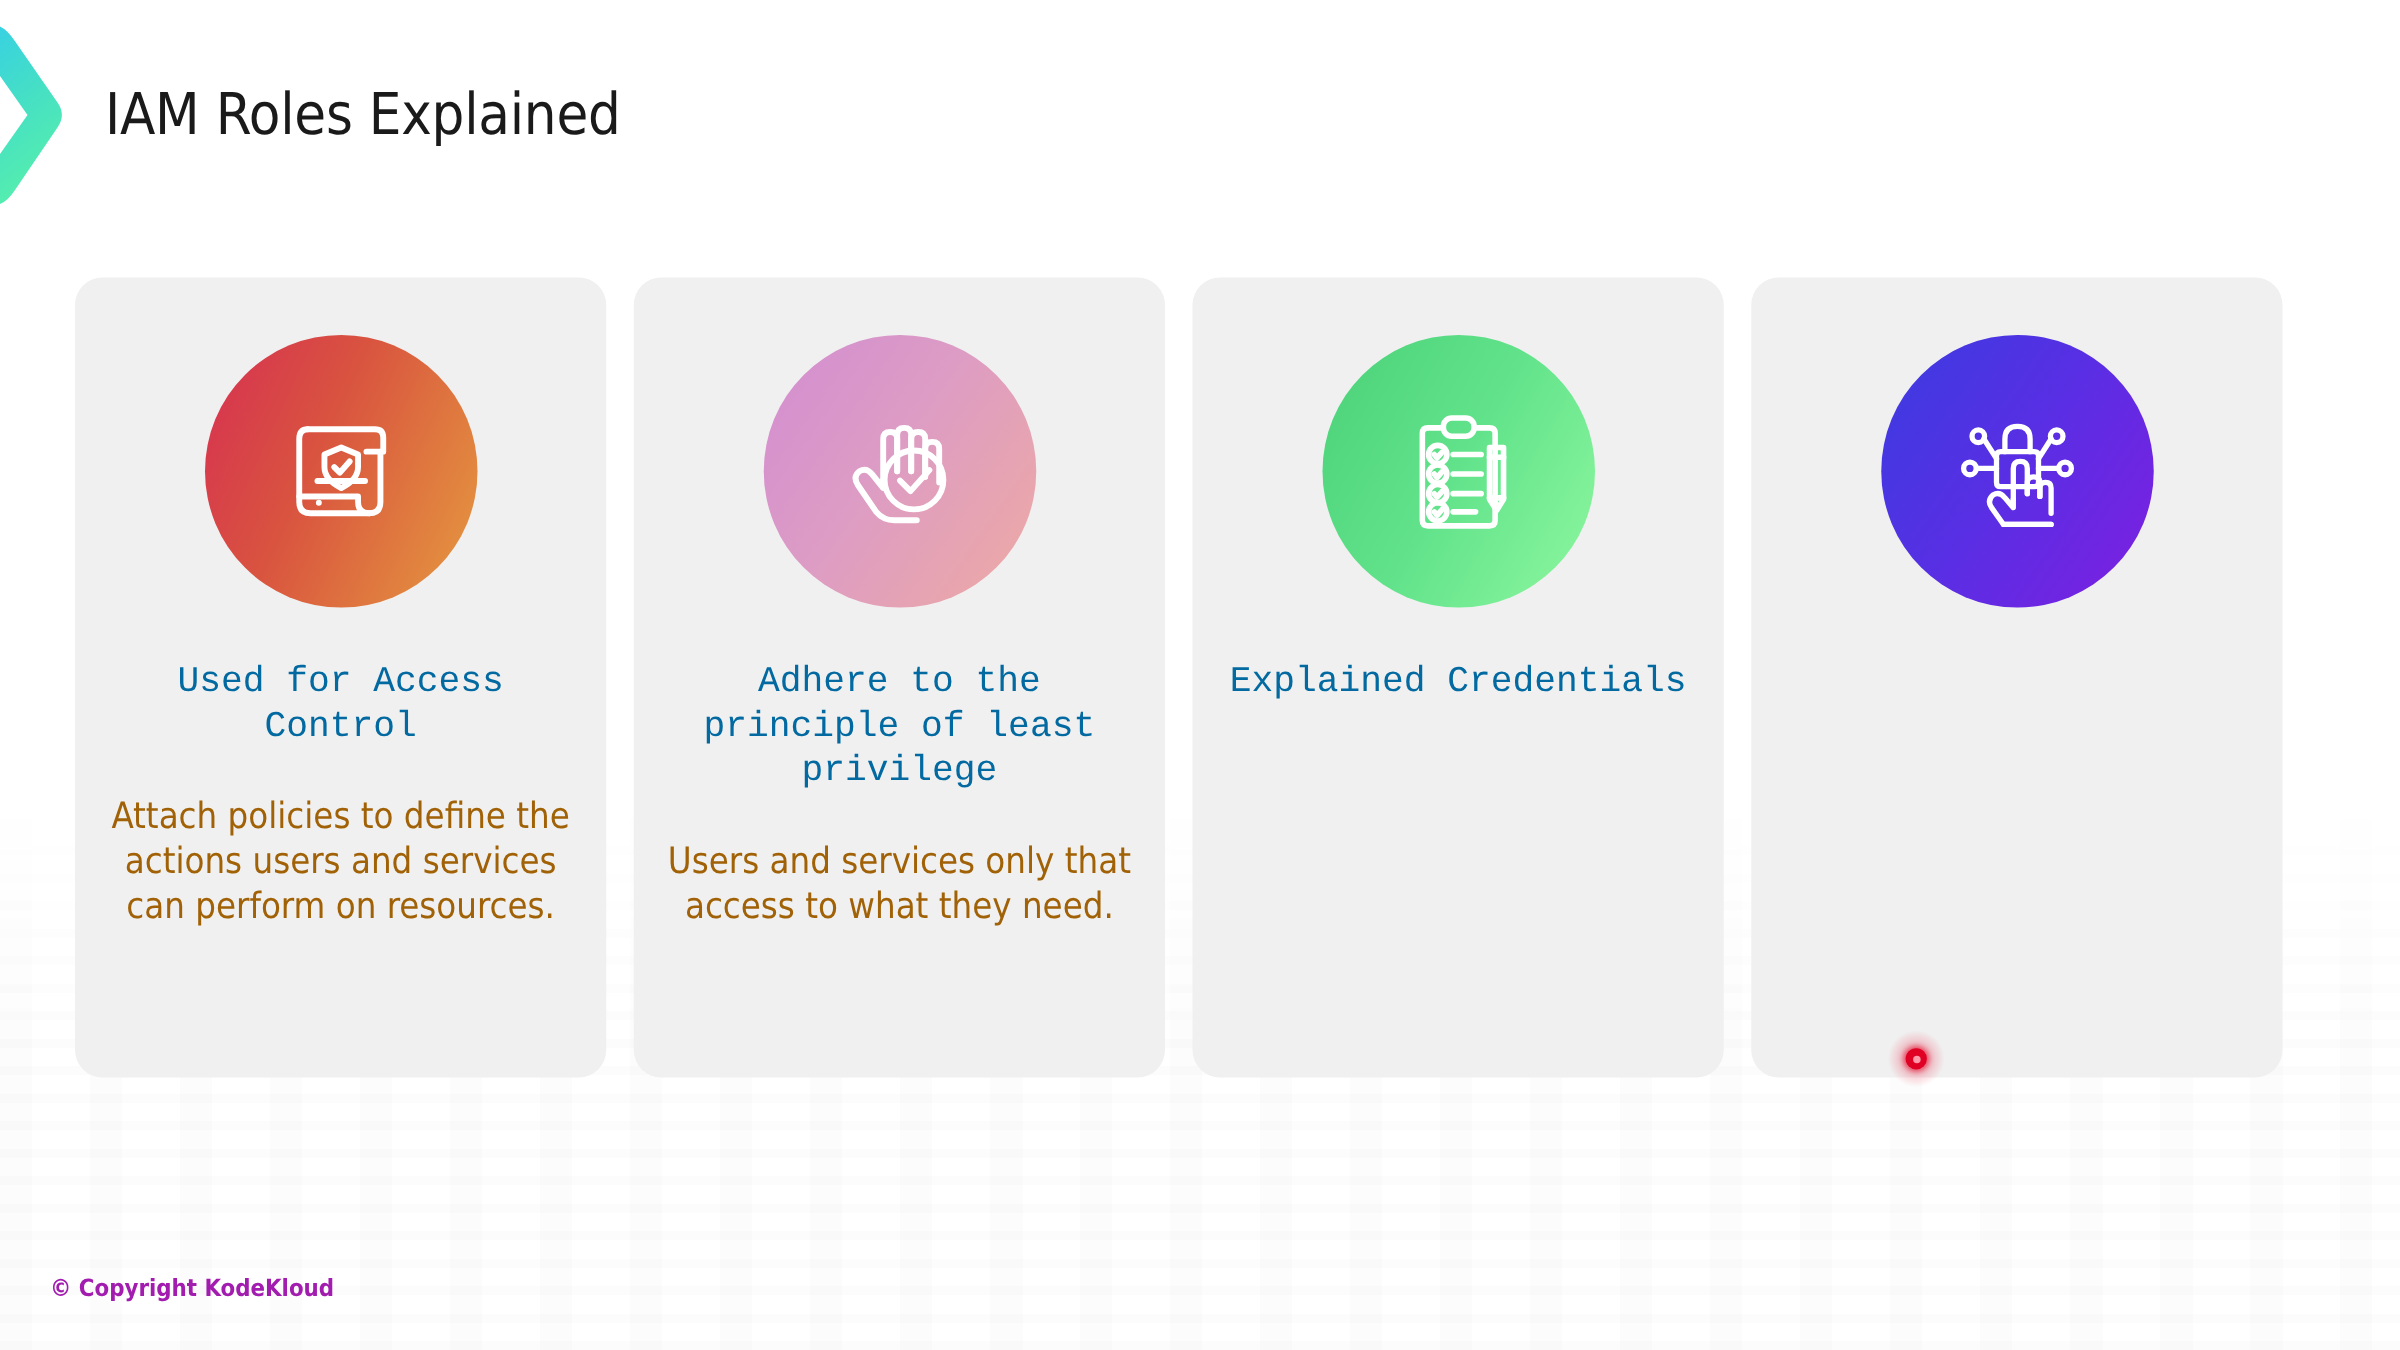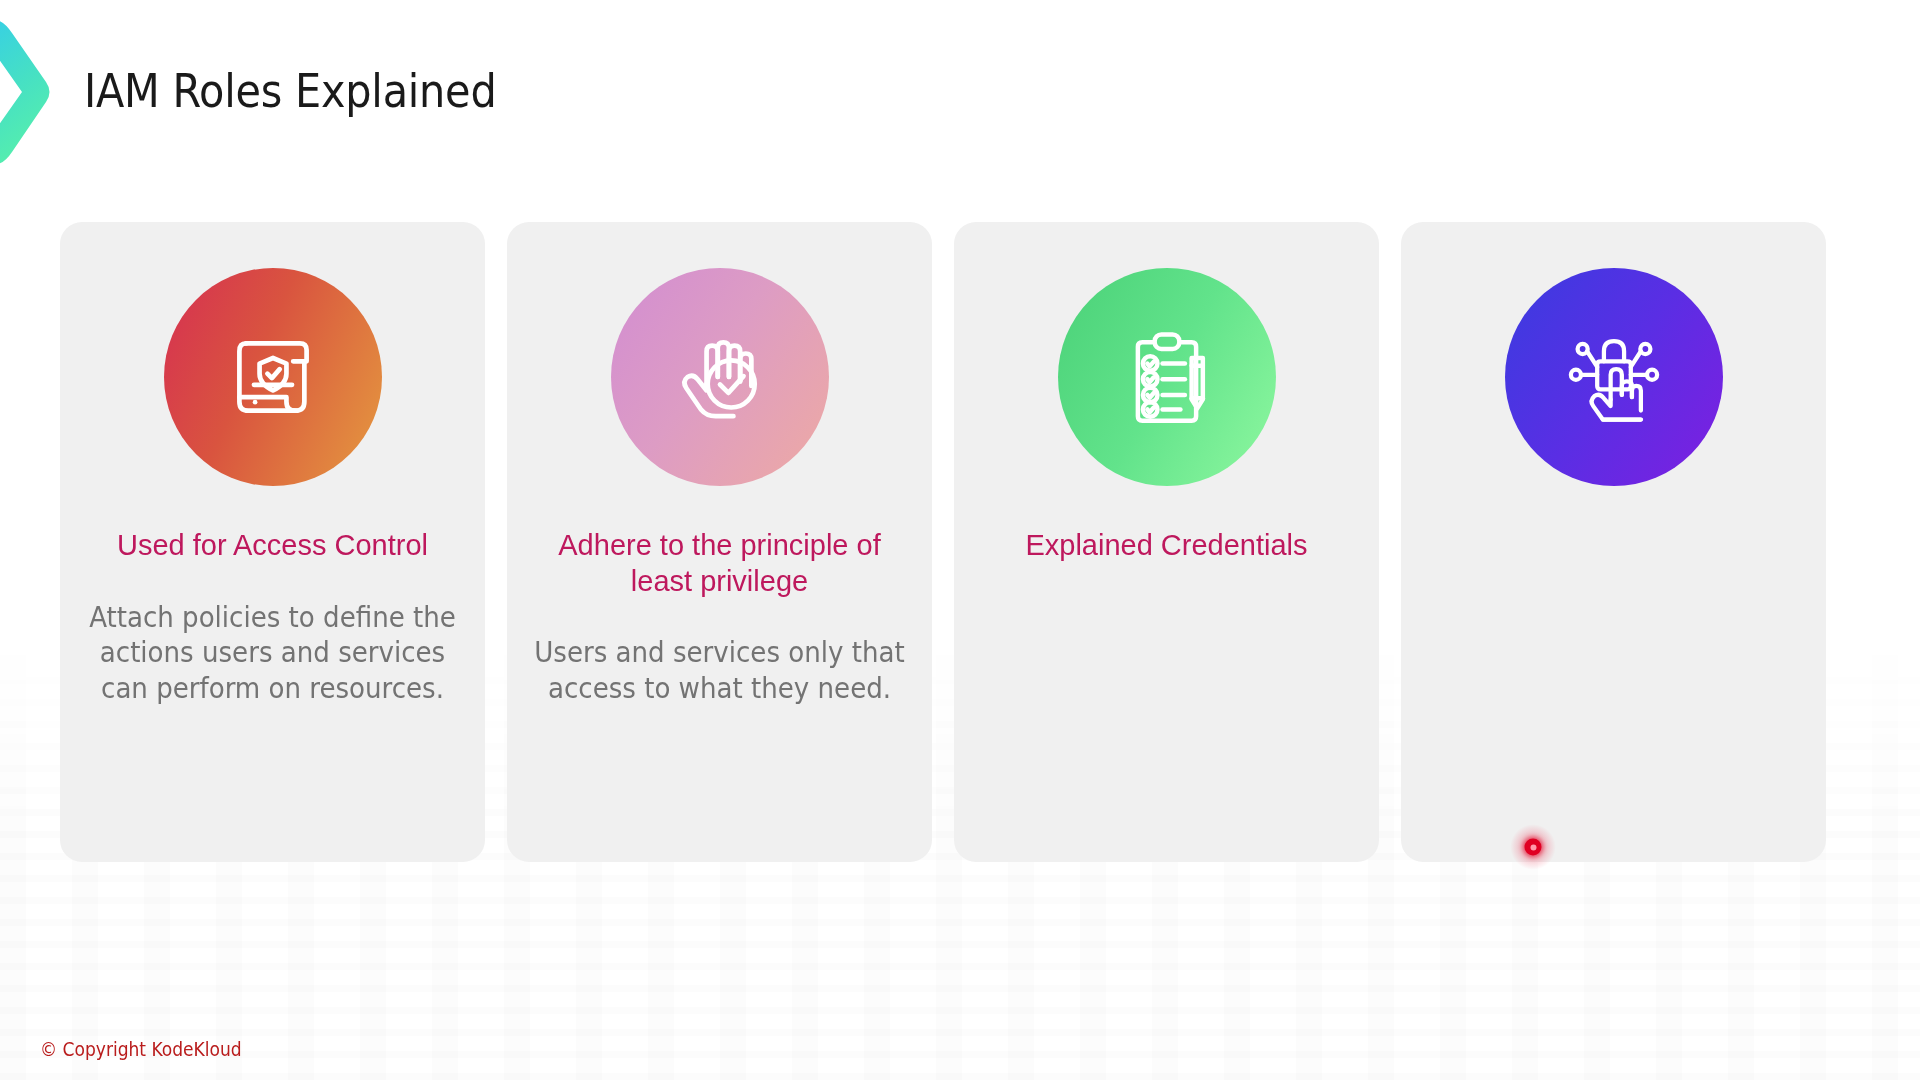--- a/index.html
+++ b/index.html
@@ -88,48 +88,49 @@
     justify-content: center;
     flex: 0 0 auto;
   }
 
   .icon-circle svg { width: 112px; height: 112px; display: block; }
 
   .card-heading {
     margin-top: 42px;
     font-size: 29px;
     line-height: 1.23;
-    color: #be185d;
+    color: #0369a1;
     text-align: center;
     font-weight: 400;
-    font-family: Liberation Sans, sans-serif;
+    font-family: Liberation Mono, monospace;
     font-stretch: condensed;
   }
 
   .card-body {
     margin-top: 36px;
     font-size: 29px;
     line-height: 1.23;
-    color: #737373;
+    color: #a16207;
     text-align: center;
     font-weight: 400;
     font-family: "DejaVu Sans Condensed", "Liberation Sans Narrow", "Liberation Sans", sans-serif;
     font-stretch: condensed;
   }
 
   
   .footer-copyright {
     position: absolute;
     left: 40px;
-    bottom: 20px;
+    bottom: 38px;
     font-size: 19px;
-    color: #b91c1c;
+    color: #a21caf;
     font-family: "DejaVu Sans Condensed", "Liberation Sans Narrow", "Liberation Sans", sans-serif;
     font-stretch: condensed;
     z-index: 3;
+    font-weight: bold;
   }
 
   
   .click-indicator {
     position: absolute;
     left: 1533px;
     top: 847px;
     width: 46px;
     height: 46px;
     transform: translate(-50%, -50%);

